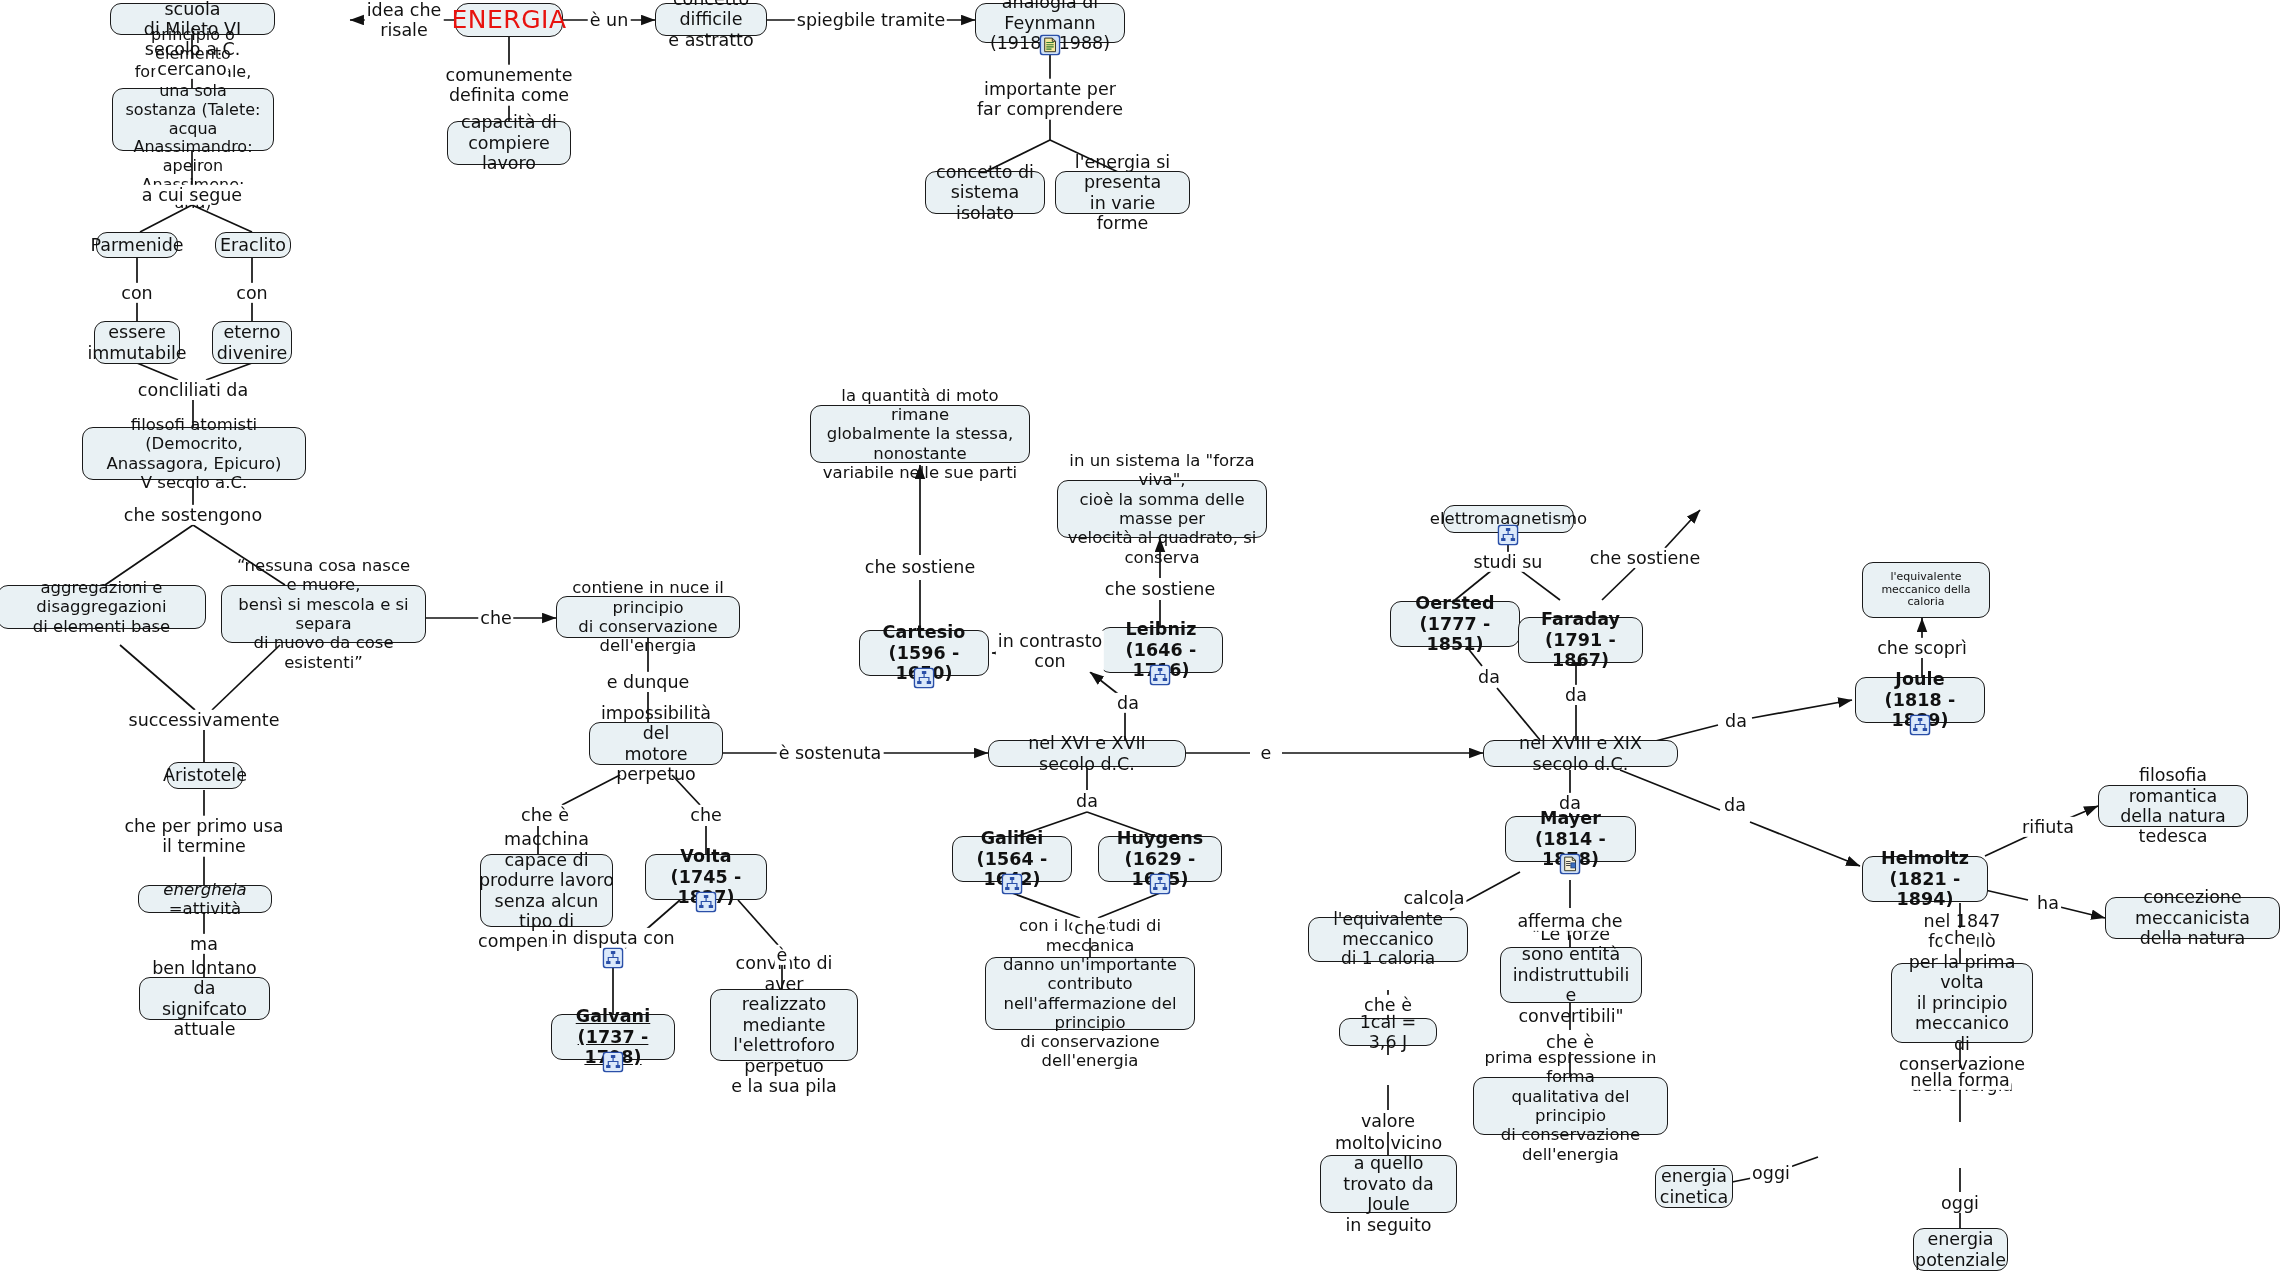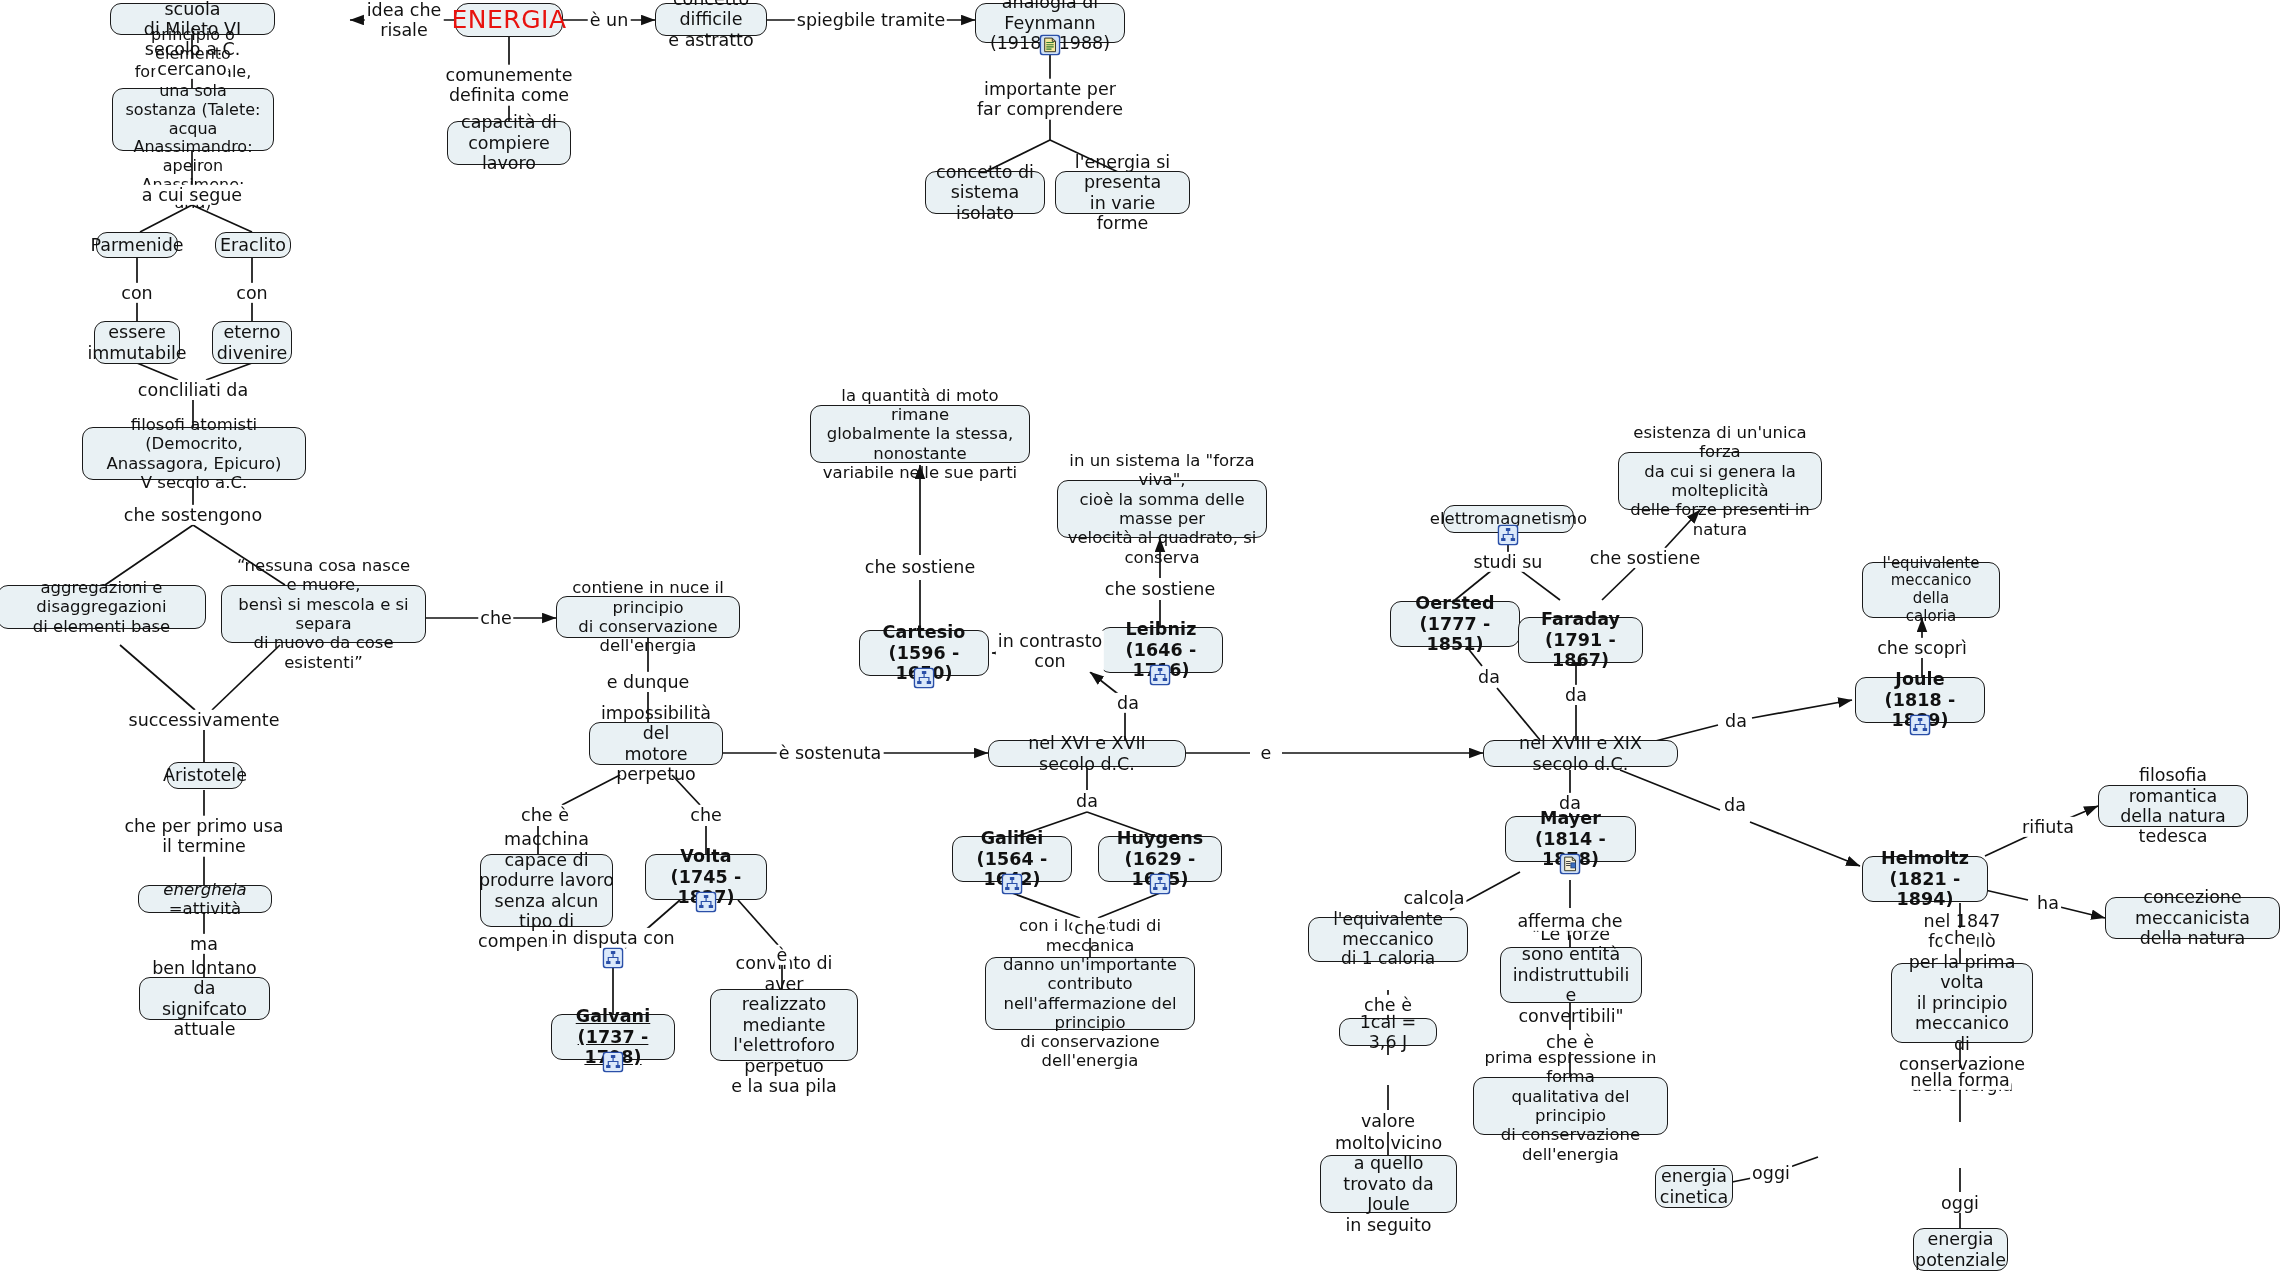--- a/index.html
+++ b/index.html
@@ -438,25 +438,22 @@
         </g>
     </svg>
   </span>
 
   <div class="node bold" style="left:1390px;top:601px;width:130px;height:46px;">Oersted
 (1777 - 1851)</div>
 
   <div class="node bold" style="left:1518px;top:617px;width:125px;height:46px;">Faraday
 (1791 - 1867)</div>
 
-  <div class="node" style="left:1618px;top:452px;width:204px;height:58px;font-size:16.5px;">esistenza di un'unica forza
-da cui si genera la molteplicità
-delle forze presenti in natura</div>
-
-  <div class="node" style="left:1862px;top:562px;width:138px;height:56px;font-size:15px;">l'equivalente
+
+  <div class="node" style="left:1862px;top:562px;width:128px;height:56px;font-size:11px;">l'equivalente
 meccanico della
 caloria</div>
 
   <div class="node bold" style="left:1855px;top:677px;width:130px;height:46px;">Joule
 (1818 - 1889)</div>
   <span class="badge" style="left:1920px;top:725px;">
     <svg viewBox="0 0 21 21">
       <rect x="0.8" y="0.8" width="19.4" height="19.4" rx="3" fill="#dbe9fa" stroke="#2a4fa8" stroke-width="1.6"></rect>
       <g fill="#2a4fa8">
           <rect x="8.4" y="3.4" width="4.4" height="3.2" rx="0.6"></rect>

